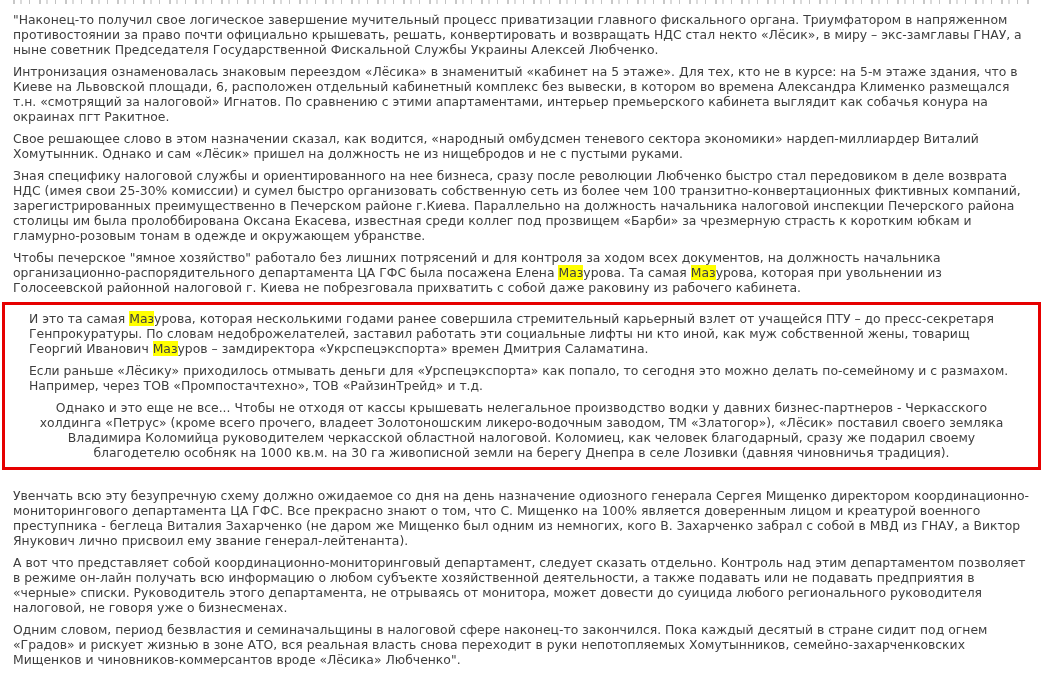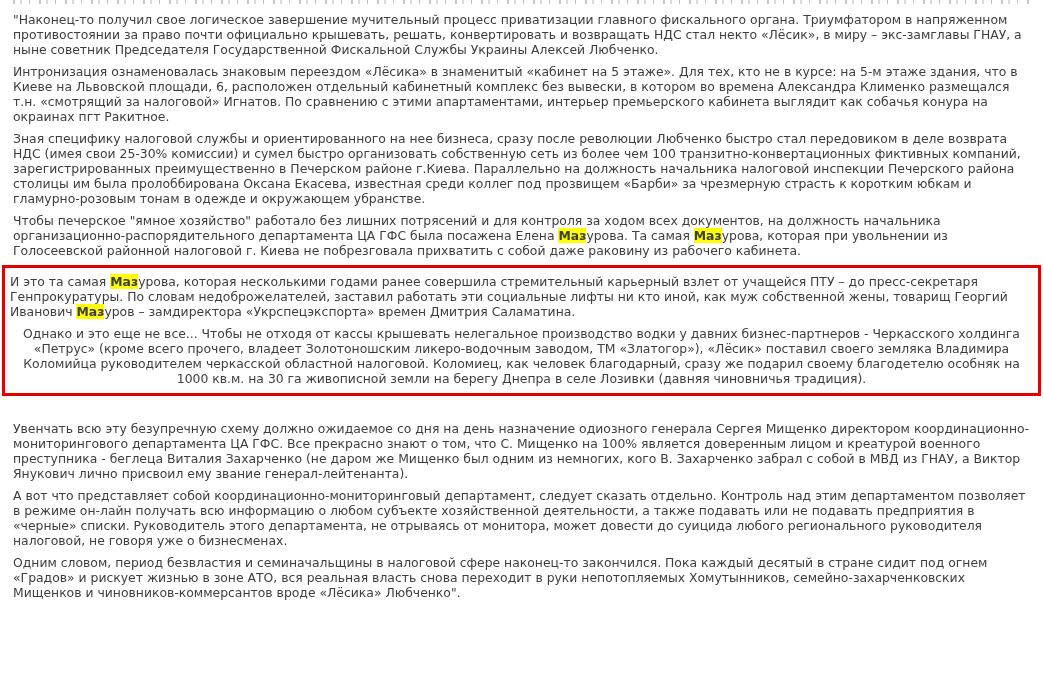--- a/index.html
+++ b/index.html
@@ -13,44 +13,46 @@
     font-family:"DejaVu Sans","Liberation Sans",sans-serif;
     font-size:12.4px;line-height:15px;color:var(--text_color);
   }
   .content{padding:0 13px;}
   .clip-strip{height:4px;margin:0 0 8px;overflow:hidden;
     background:repeating-linear-gradient(90deg,#9a9a9a 0 2px,transparent 2px 7px,#bdbdbd 7px 9px,transparent 9px 16px,#8f8f8f 16px 17px,transparent 17px 26px);
     opacity:.55;}
   p.para{margin:0 0 7px;}
   p.para.bold{font-weight:bold;color:var(--header_color);margin-bottom:14px;}
   .run-normal{color:inherit;}
-  .run-hl{background:var(--highlight_yellow);font-weight:bold;}
+  .run-hl{background:var(--highlight_yellow);}
   .run-link{color:var(--accent_red);cursor:pointer;}
   .red-box{
     border:3px solid var(--box_border_red);
-    margin:3px -11px 25px;
-    padding:6px 5px 0;
+    margin:3px -11px 18px;
+    padding:6px 24px 0;
   }
   .red-box p.para:last-child{margin-bottom:7px;text-align:center;}
 </style>
 </head>
 <body>
 
 <div class="content">
   <div class="clip-strip"></div>
 
   <div>
       <p class="para"><span class="run-normal">"Наконец-то получил свое логическое завершение мучительный процесс приватизации главного фискального органа. Триумфатором в напряженном противостоянии за право почти официально крышевать, решать, конвертировать и возвращать НДС стал некто «Лёсик», в миру – экс-замглавы ГНАУ, а ныне советник Председателя Государственной Фискальной Службы Украины Алексей Любченко.</span></p>
       <p class="para"><span class="run-normal">Интронизация ознаменовалась знаковым переездом «Лёсика» в знаменитый «кабинет на 5 этаже». Для тех, кто не в курсе: на 5-м этаже здания, что в Киеве на Львовской площади, 6, расположен отдельный кабинетный комплекс без вывески, в котором во времена Александра Клименко размещался т.н. «смотрящий за налоговой» Игнатов. По сравнению с этими апартаментами, интерьер премьерского кабинета выглядит как собачья конура на окраинах пгт Ракитное.</span></p>
+      <p class="para"><span class="run-normal">Свое решающее слово в этом назначении сказал, как водится, «народный омбудсмен теневого сектора экономики» нардеп-миллиардер Виталий Хомутынник. Однако и сам «Лёсик» пришел на должность не из нищебродов и не с пустыми руками.</span></p>
       <p class="para"><span class="run-normal">Зная специфику налоговой службы и ориентированного на нее бизнеса, сразу после революции Любченко быстро стал передовиком в деле возврата НДС (имея свои 25-30% комиссии) и сумел быстро организовать собственную сеть из более чем 100 транзитно-конвертационных фиктивных компаний, зарегистрированных преимущественно в Печерском районе г.Киева. Параллельно на должность начальника налоговой инспекции Печерского района столицы им была пролоббирована Оксана Екасева, известная среди коллег под прозвищем «Барби» за чрезмерную страсть к коротким юбкам и гламурно-розовым тонам в одежде и окружающем убранстве.</span></p>
       <p class="para"><span class="run-normal">Чтобы печерское "ямное хозяйство" работало без лишних потрясений и для контроля за ходом всех документов, на должность начальника организационно-распорядительного департамента ЦА ГФС была посажена Елена </span><span class="run-hl">Маз</span><span class="run-normal">урова. Та самая </span><span class="run-hl">Маз</span><span class="run-normal">урова, которая при увольнении из Голосеевской районной налоговой г. Киева не побрезговала прихватить с собой даже раковину из рабочего кабинета.</span></p>
     </div>
 
   <div class="red-box">
       <p class="para"><span class="run-normal">И это та самая </span><span class="run-hl">Маз</span><span class="run-normal">урова, которая несколькими годами ранее совершила стремительный карьерный взлет от учащейся ПТУ – до пресс-секретаря Генпрокуратуры. По словам недоброжелателей, заставил работать эти социальные лифты ни кто иной, как муж собственной жены, товарищ Георгий Иванович </span><span class="run-hl">Маз</span><span class="run-normal">уров – замдиректора «Укрспецэкспорта» времен Дмитрия Саламатина.</span></p>
+      <p class="para"><span class="run-normal">Если раньше «Лёсику» приходилось отмывать деньги для «Урспецэкспорта» как попало, то сегодня это можно делать по-семейному и с размахом. Например, через ТОВ «Промпостачтехно», ТОВ «РайзинТрейд» и т.д.</span></p>
       <p class="para"><span class="run-normal">Однако и это еще не все... Чтобы не отходя от кассы крышевать нелегальное производство водки у давних бизнес-партнеров - Черкасского холдинга «Петрус» (кроме всего прочего, владеет Золотоношским ликеро-водочным заводом, ТМ «Златогор»), «Лёсик» поставил своего земляка Владимира Коломийца руководителем черкасской областной налоговой. Коломиец, как человек благодарный, сразу же подарил своему благодетелю особняк на 1000 кв.м. на 30 га живописной земли на берегу Днепра в селе Лозивки (давняя чиновничья традиция).</span></p>
     </div>
 
   <div>
       <p class="para"><span class="run-normal">Увенчать всю эту безупречную схему должно ожидаемое со дня на день назначение одиозного генерала Сергея Мищенко директором координационно-мониторингового департамента ЦА ГФС. Все прекрасно знают о том, что С. Мищенко на 100% является доверенным лицом и креатурой военного преступника - беглеца Виталия Захарченко (не даром же Мищенко был одним из немногих, кого В. Захарченко забрал с собой в МВД из ГНАУ, а Виктор Янукович лично присвоил ему звание генерал-лейтенанта).</span></p>
       <p class="para"><span class="run-normal">А вот что представляет собой координационно-мониторинговый департамент, следует сказать отдельно. Контроль над этим департаментом позволяет в режиме он-лайн получать всю информацию о любом субъекте хозяйственной деятельности, а также подавать или не подавать предприятия в «черные» списки. Руководитель этого департамента, не отрываясь от монитора, может довести до суицида любого регионального руководителя налоговой, не говоря уже о бизнесменах.</span></p>
       <p class="para"><span class="run-normal">Одним словом, период безвластия и семиначальщины в налоговой сфере наконец-то закончился. Пока каждый десятый в стране сидит под огнем «Градов» и рискует жизнью в зоне АТО, вся реальная власть снова переходит в руки непотопляемых Хомутынников, семейно-захарченковских Мищенков и чиновников-коммерсантов вроде «Лёсика» Любченко".</span></p>
     </div>
 
 </div>

